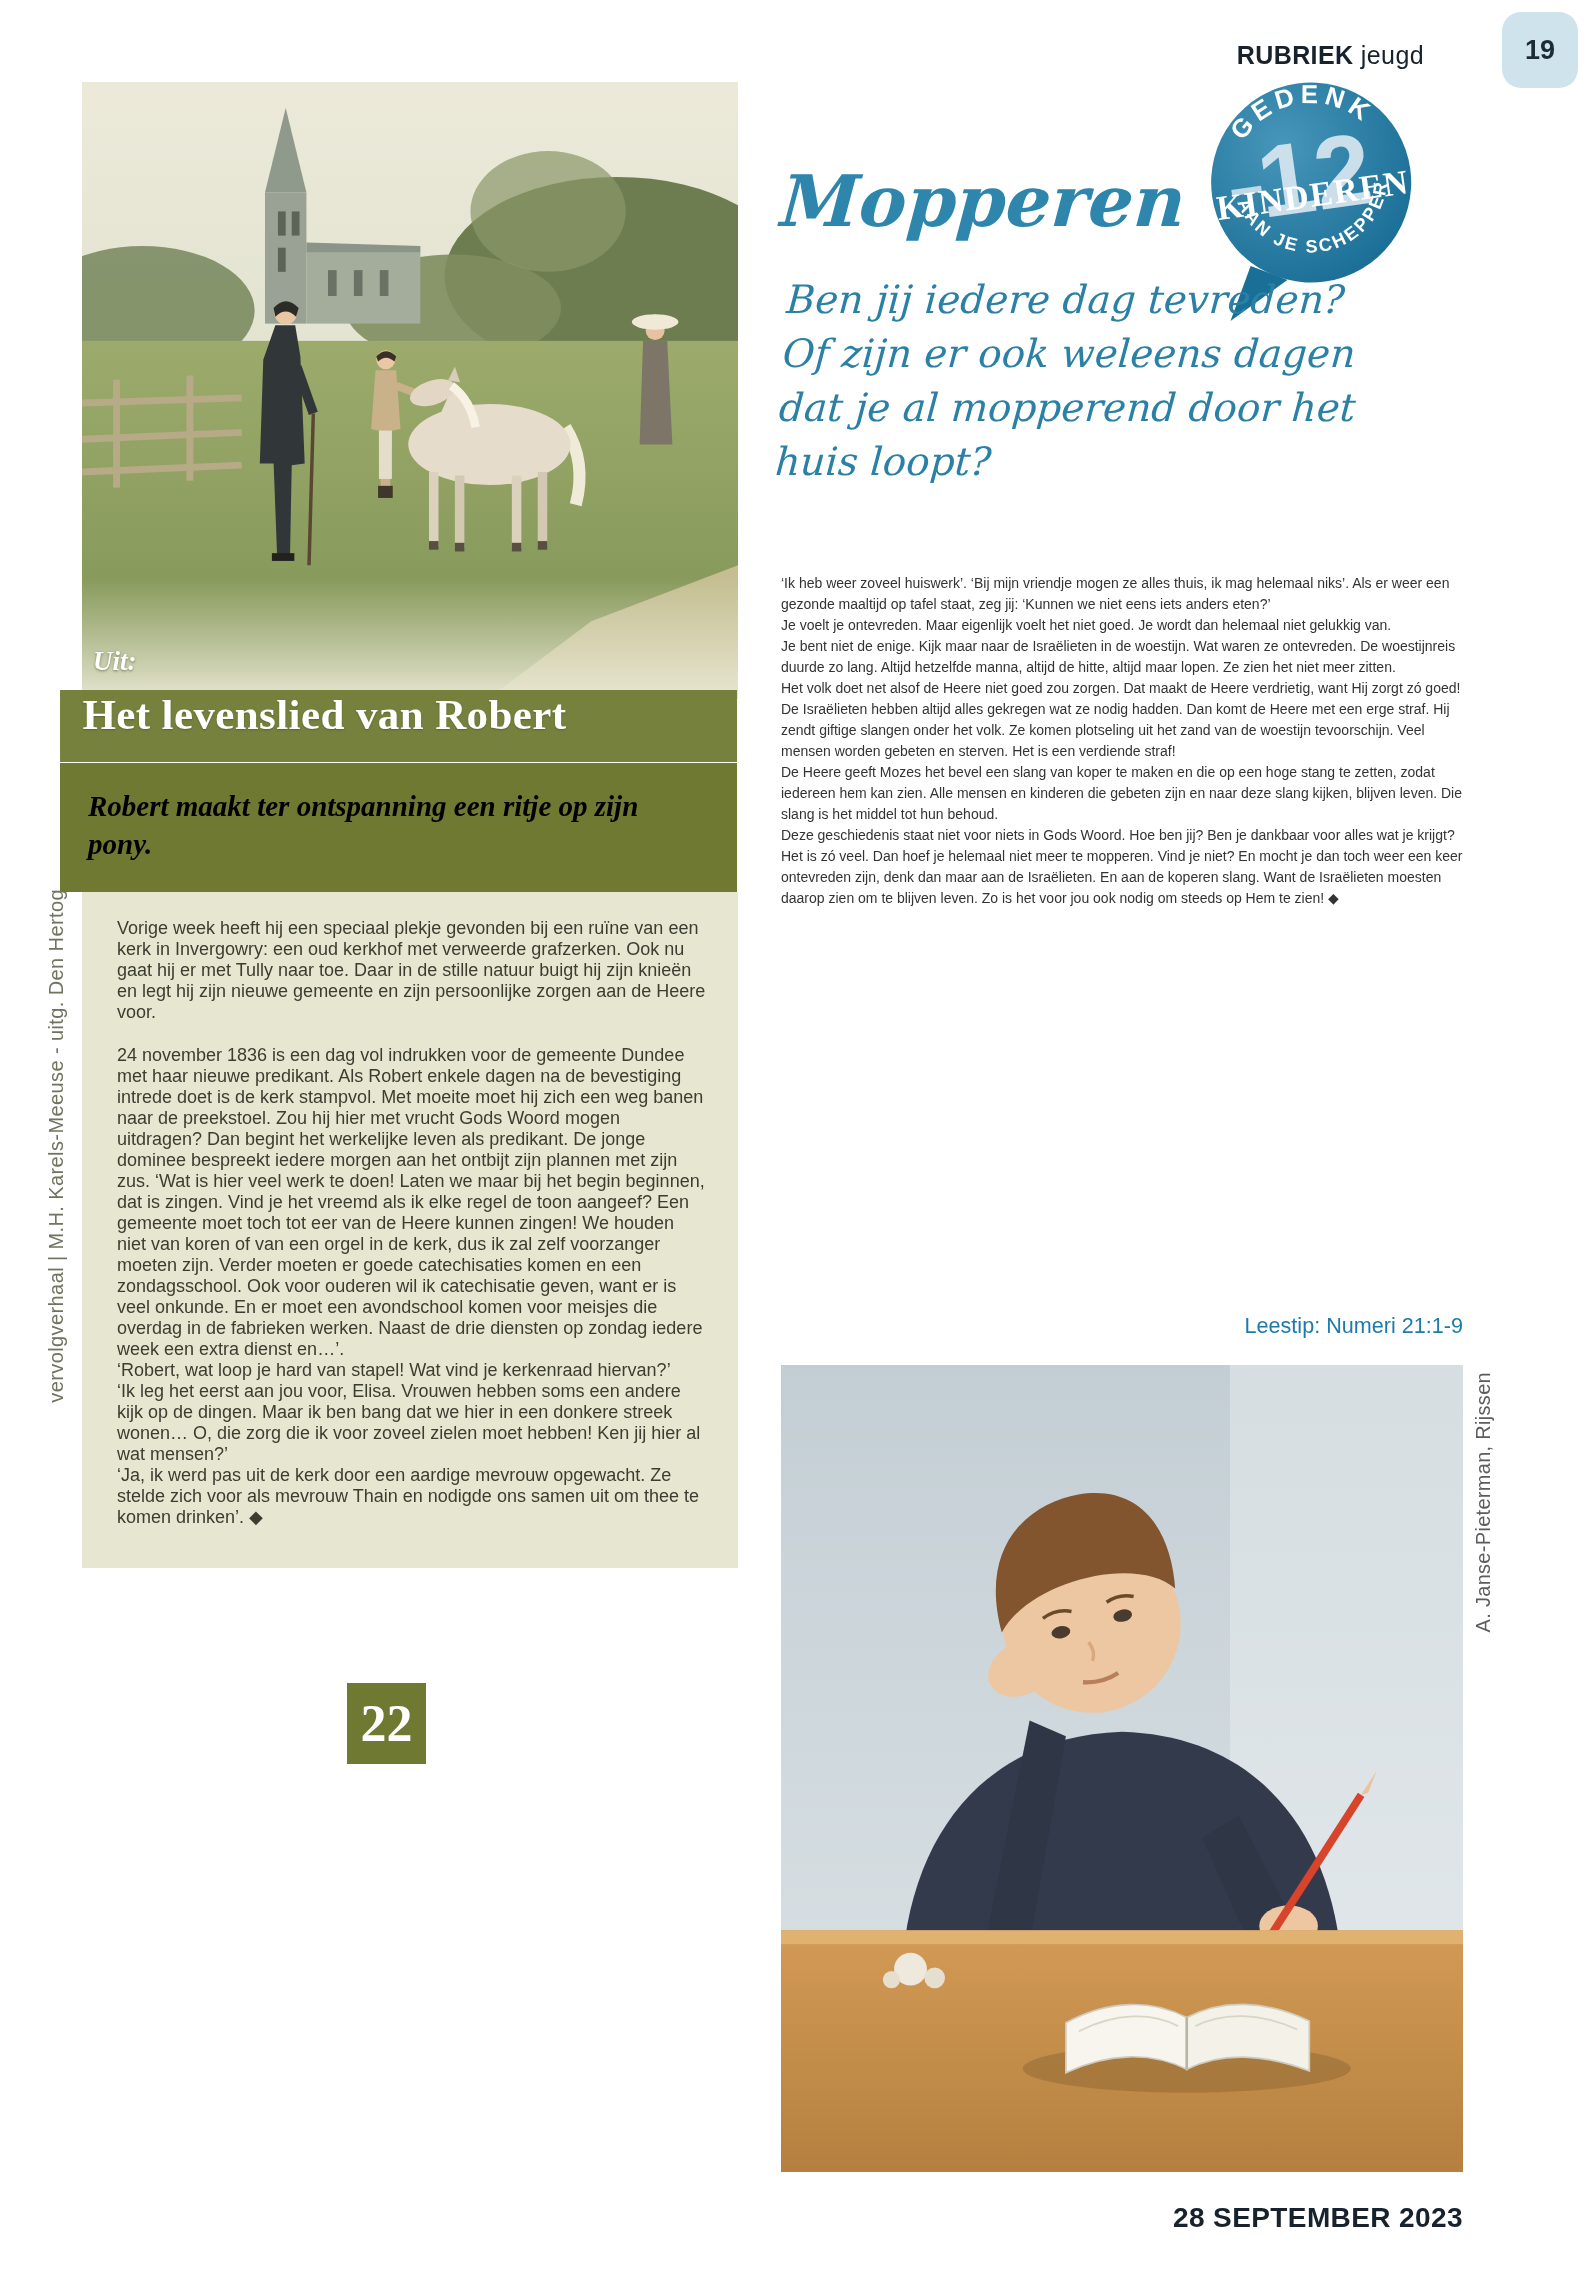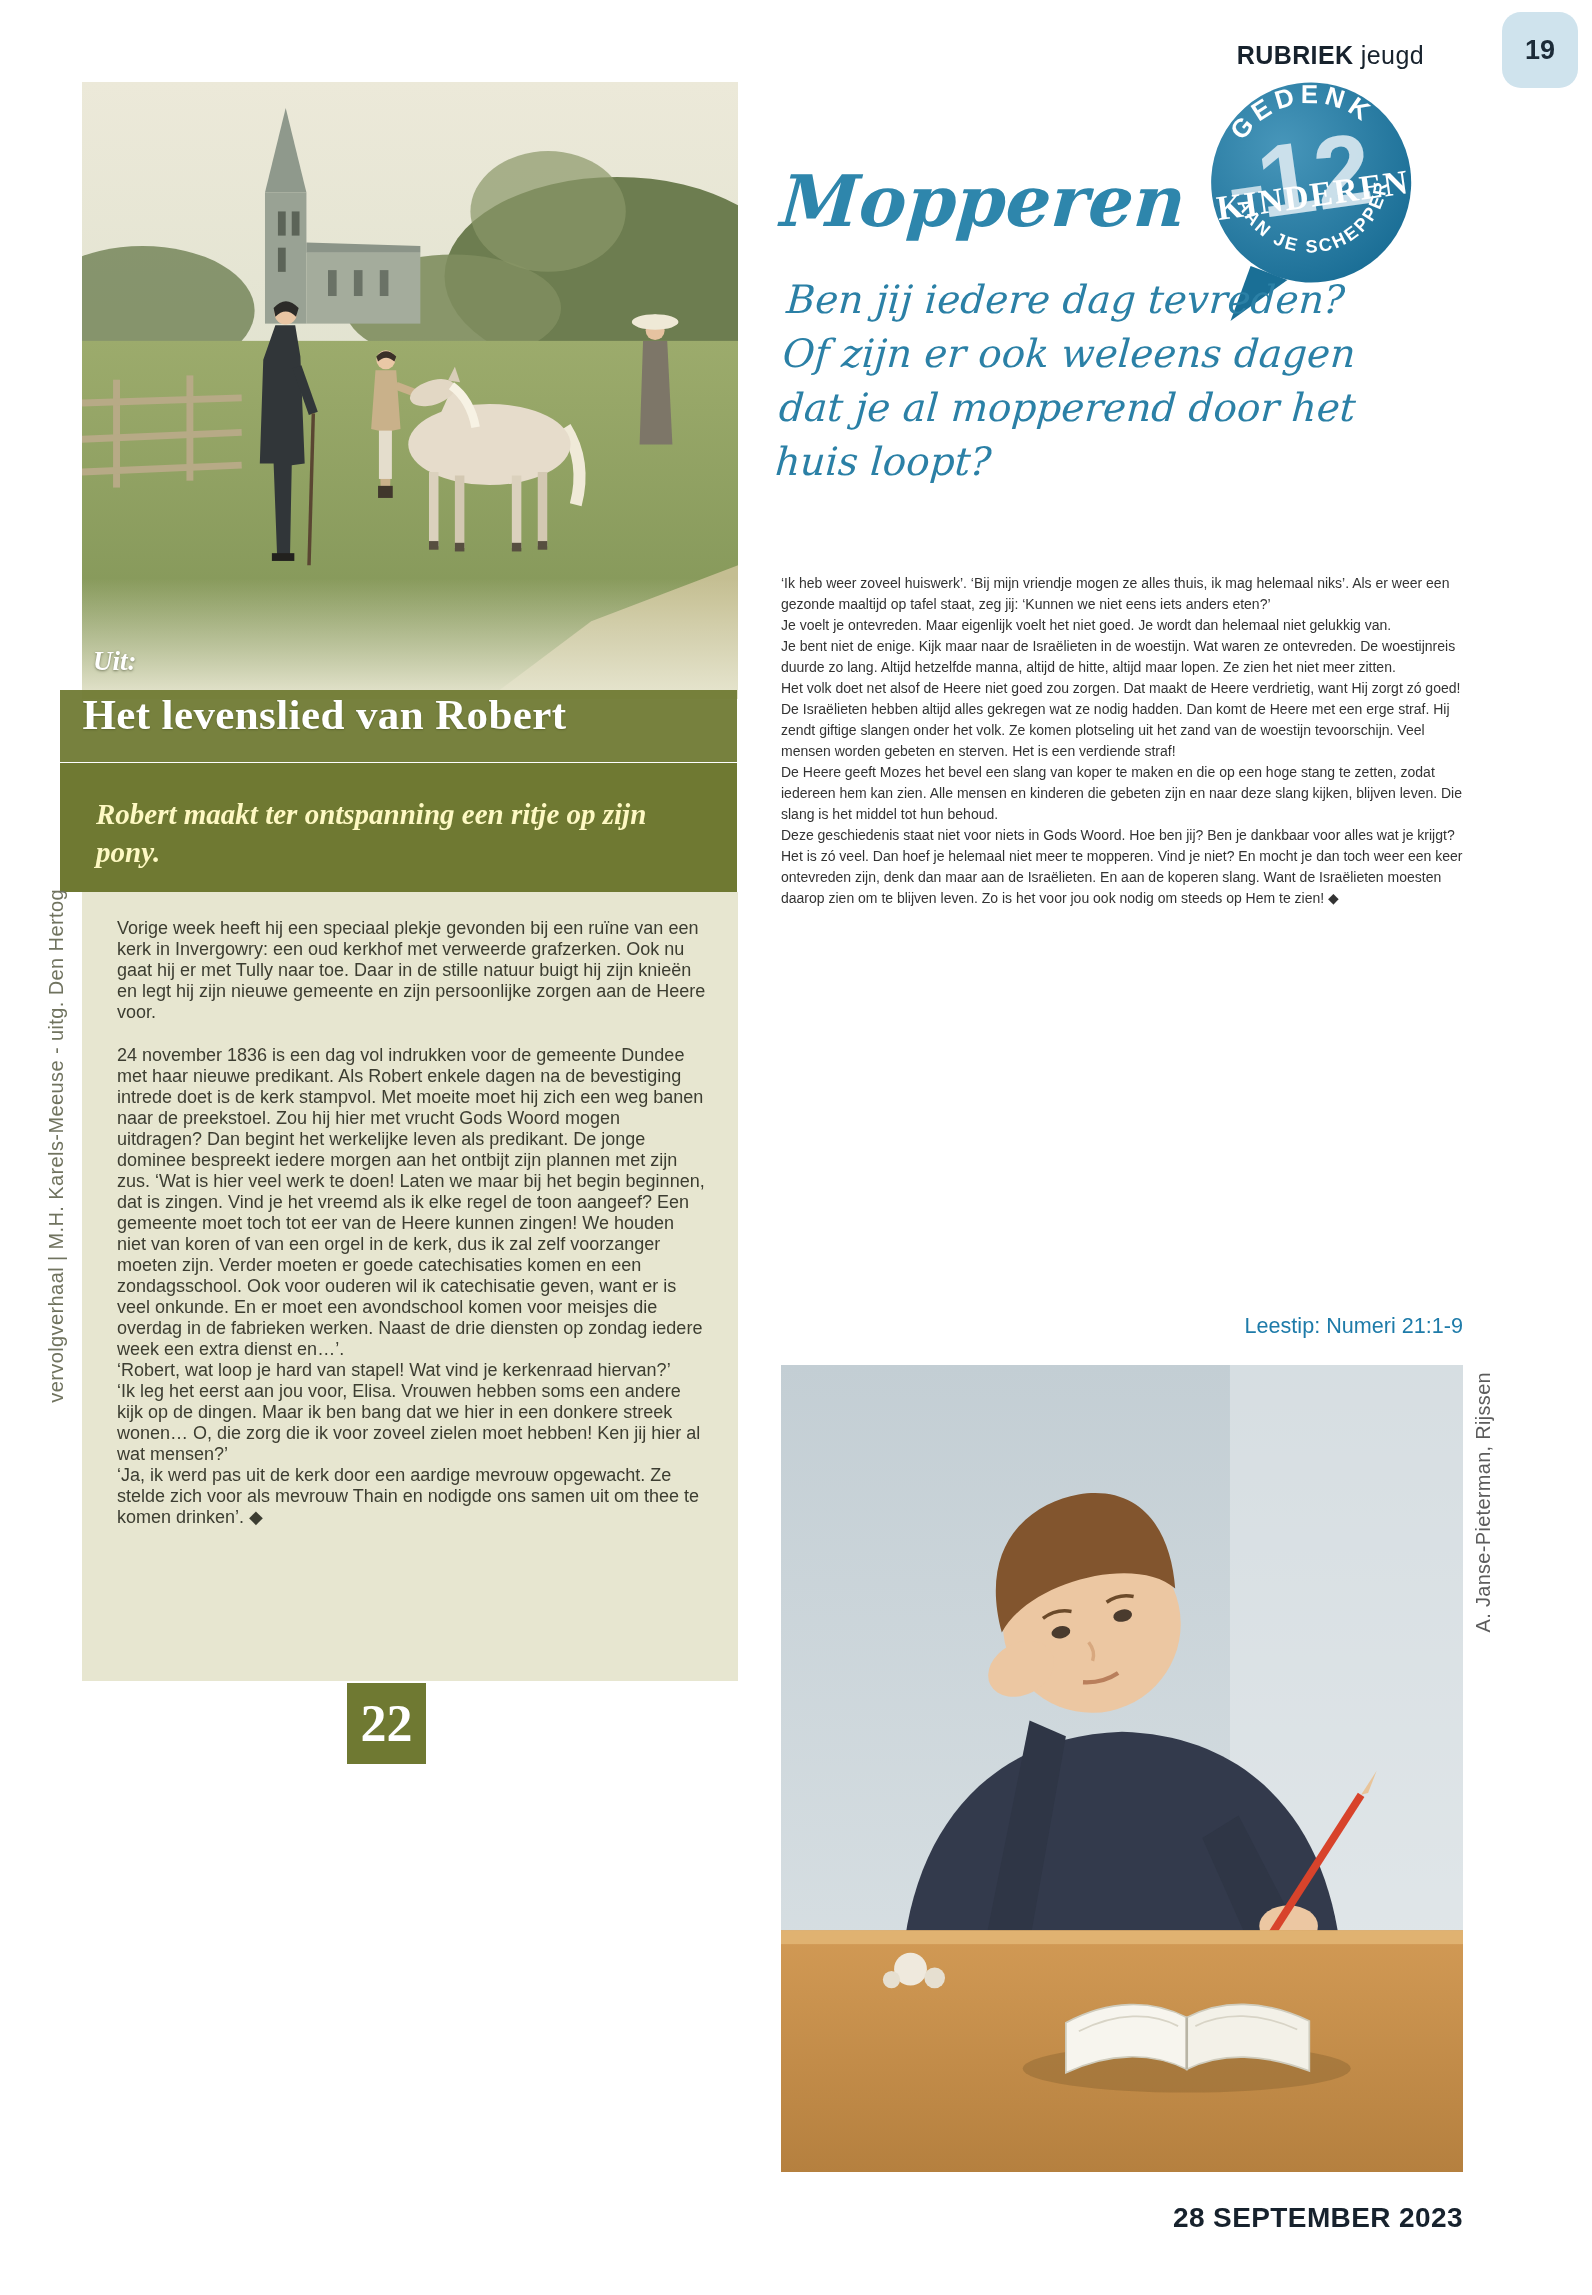--- a/index.html
+++ b/index.html
@@ -33,25 +33,25 @@
   }
   .title-band h1 {
     margin:0; font-family:"Liberation Serif", serif; font-weight:bold; font-size:43px; color:#ffffff;
     text-shadow:0 0.9px 1.7px rgba(50,60,20,.4); letter-spacing:0.4px;
   }
   .subtitle-band {
     position:absolute; left:60px; top:763px; width:677px; height:129px;
     background:#6f7932; padding:24px 28px;
   }
   .subtitle-band p {
-    margin:8px; font-family:"Liberation Serif", serif; font-style:italic; font-weight:bold;
-    font-size:29px; line-height:38px; color:#fef9c3;
+    margin:0; font-family:"Liberation Serif", serif; font-style:italic; font-weight:bold;
+    font-size:29px; line-height:38px; color:#000000;
   }
   .story-body {
-    position:absolute; left:82px; top:892px; width:656px; height:789px;
+    position:absolute; left:82px; top:892px; width:656px; height:676px;
     background:#e7e6d0; padding:26px 31px 0 35px;
     font-size:18px; line-height:21px; color:#3c3d31;
   }
   .story-body p { margin:0; }
   .story-body p.gap { margin-top:21.6px; }
 
   .vert {
     writing-mode:vertical-rl; transform:rotate(180deg); white-space:nowrap;
   }
   .credit-left {

